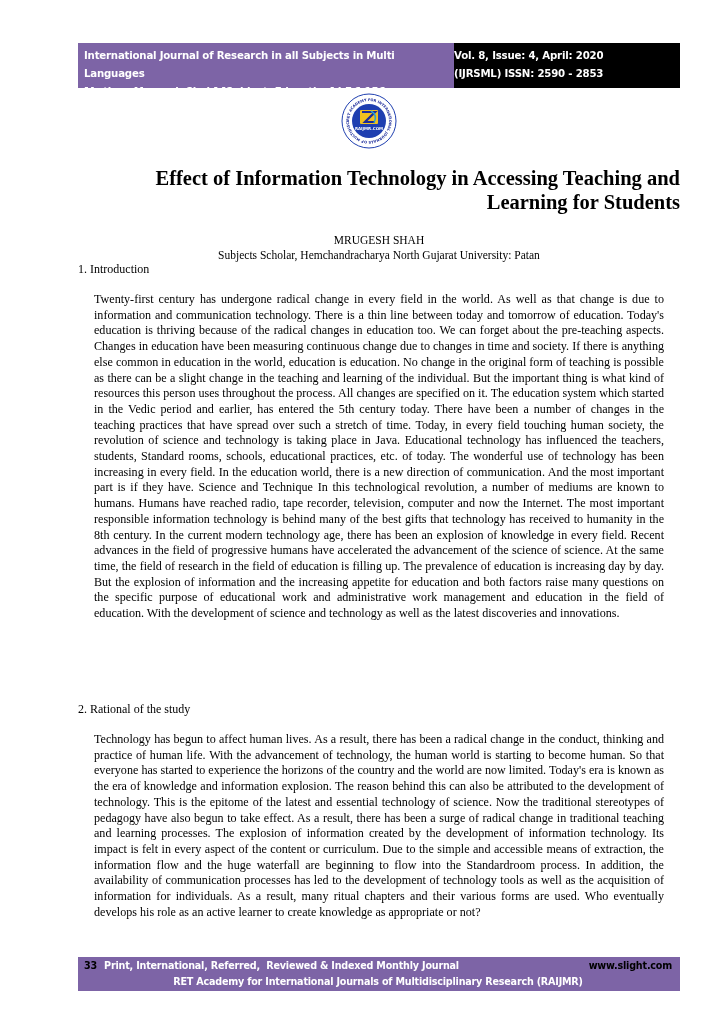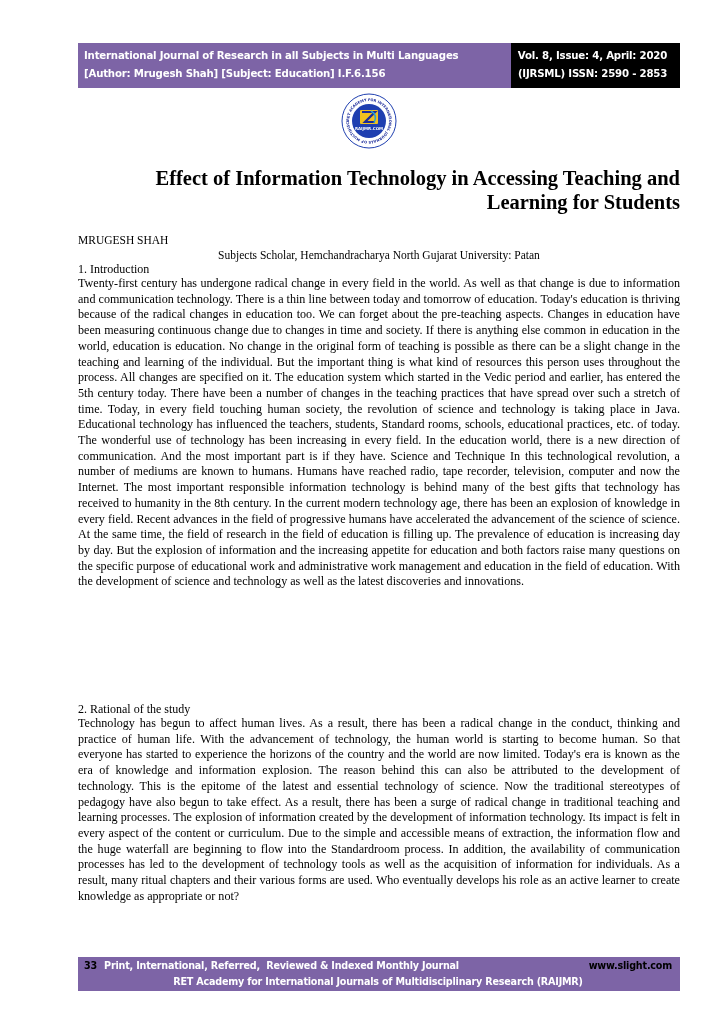--- a/index.html
+++ b/index.html
@@ -2,56 +2,56 @@
 <html><head>
   <meta charset="utf-8">
   <style>
     html, body { margin: 0; padding: 0; background: #ffffff; }
     body { width: 724px; height: 1024px; position: relative; overflow: hidden; }
     .header {
       position: absolute; left: 78px; top: 43px; width: 602px; height: 45px;
       display: flex;
     }
     .header-left {
-      background: #7d64a6; color: #ffffff; width: 433px; height: 45px;
+      background: #7d64a6; color: #ffffff; width: 376px; height: 45px;
       box-sizing: border-box; padding: 4px 0 0 6px;
       font-family: "DejaVu Sans", sans-serif; font-size: 10.2px; font-weight: bold;
       line-height: 18px; letter-spacing: -0.2px;
     }
     .header-right {
       background: #000000; color: #ffffff; flex: 1; height: 45px;
-      box-sizing: border-box; padding: 4px 6px 0 0; text-align: center;
+      box-sizing: border-box; padding: 4px 6px 0 0; text-align: left;
       font-family: "DejaVu Sans", sans-serif; font-size: 10.2px; font-weight: bold;
       line-height: 18px; letter-spacing: -0.2px;
     }
     .logo {
       position: absolute; left: 341px; top: 93px; width: 56px; height: 56px;
     }
     .title {
       position: absolute; left: 78px; top: 166px; width: 602px; text-align: right;
       font-family: "Liberation Serif", serif; font-weight: bold; font-size: 20.5px;
       line-height: 24px; color: #000;
     }
     .author {
-      position: absolute; left: 78px; top: 233px; width: 602px; text-align: left;
+      position: absolute; left: 78px; top: 233px; width: 602px; text-align: center;
       font-family: "Liberation Serif", serif; font-size: 11.5px; line-height: 14px; color: #000;
     }
     .affil {
       position: absolute; left: 78px; top: 248px; width: 602px; text-align: center;
       font-family: "Liberation Serif", serif; font-size: 11.5px; line-height: 14px; color: #000;
     }
     .section {
       position: absolute; left: 78px; width: 602px;
       font-family: "Liberation Serif", serif; color: #000;
     }
     .section h2 {
       margin: 0; font-size: 12px; font-weight: normal; line-height: 14px;
     }
     .section p {
-      margin: 0; font-size: 12.1px; line-height: 15.7px; text-align: justify;
+      margin: 16px; font-size: 12.1px; line-height: 15.7px; text-align: justify;
     }
     .s1 { top: 262px; }
     .s2 { top: 702px; }
     .footer {
       position: absolute; left: 78px; top: 957px; width: 602px; height: 34px;
       background: #7d64a6; box-sizing: border-box; padding: 1px 8px 0 6px;
       font-family: "DejaVu Sans", sans-serif; font-size: 9.6px; font-weight: bold;
       color: #ffffff; line-height: 16px; letter-spacing: -0.2px;
     }
     .footer-row1 { display: flex; justify-content: space-between; }

